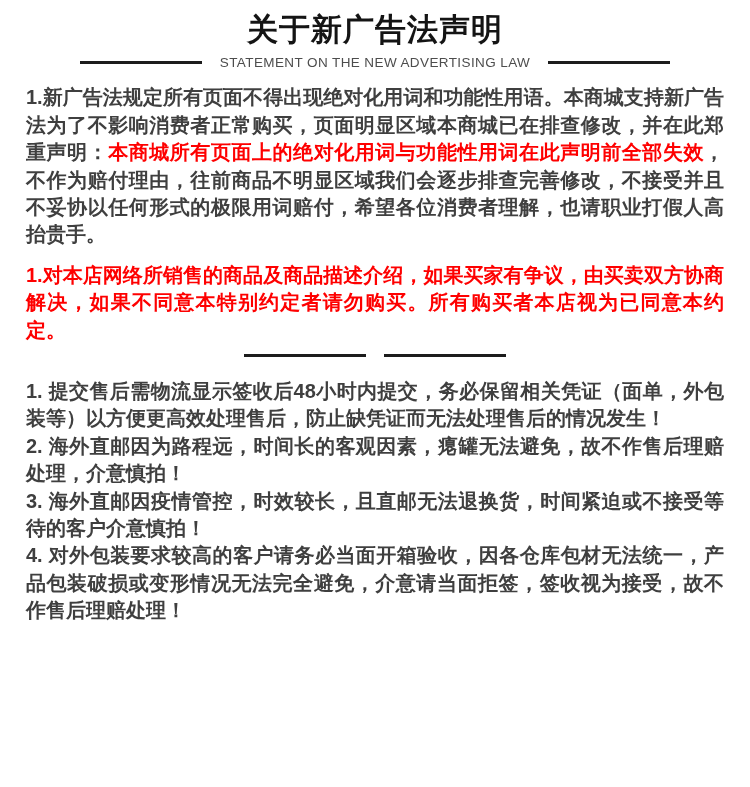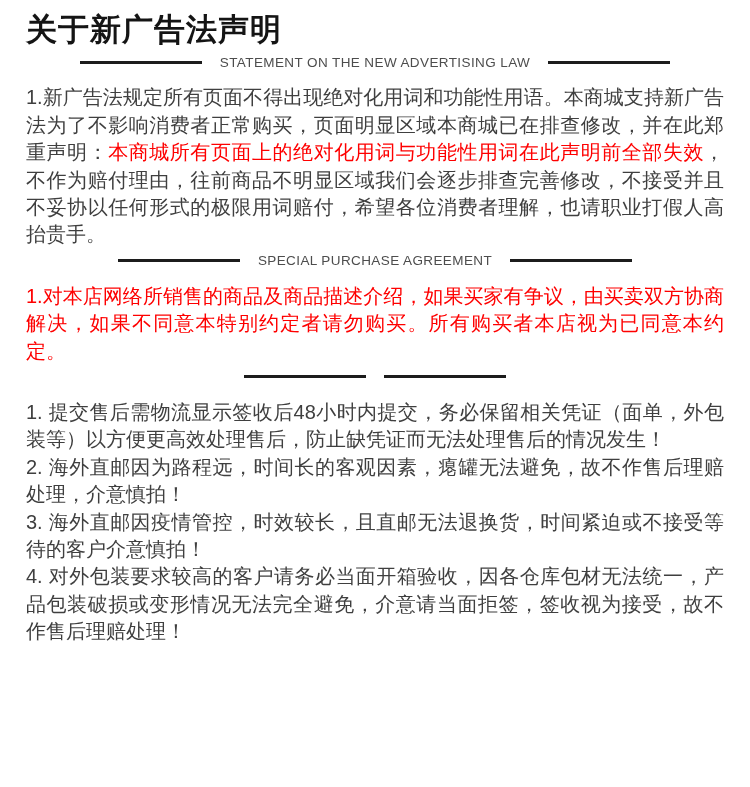--- a/index.html
+++ b/index.html
@@ -13,21 +13,21 @@
     min-height: 787px;
     font-family: "Liberation Sans", "DejaVu Sans", sans-serif;
   }
   main.page {
     width: 750px;
     padding: 6px 26px 18px 26px;
   }
   .notice-section { width: 100%; }
   .sec-title {
     margin: 14px 0 0 0;
-    text-align: left;
+    text-align: center;
     font-size: 31px;
     line-height: 1.3;
     font-weight: 700;
     letter-spacing: 1px;
     color: var(--title-color, #141414);
   }
   .notice-section:first-child .sec-title { margin-top: 4px; }
   .sec-subtitle {
     display: flex;
     align-items: center;
@@ -47,20 +47,21 @@
     letter-spacing: 0.4px;
     white-space: nowrap;
     color: var(--subtitle-color, #4d4d4d);
   }
   .sec-body {
     margin-top: 13px;
     font-size: 20px;
     line-height: 27.4px;
     text-align: justify;
     color: var(--body-color, #3f3f3f);
+    font-weight: bold;
   }
   .para { margin: 0; }
   .seg-red { color: var(--accent-red, #fe0000); }
 </style>
 </head>
 <body style="background: rgb(255, 255, 255);">
 
 <main class="page">
   <section class="notice-section">
     <h2 class="sec-title">关于新广告法声明</h2>
@@ -68,25 +69,20 @@
       <span class="rule"></span>
       <span class="sub-text">STATEMENT ON THE NEW ADVERTISING LAW</span>
       <span class="rule"></span>
     </div>
     <div class="sec-body">
         <p class="para"><span class="seg">1.新广告法规定所有页面不得出现绝对化用词和功能性用语。本商城支持新广告法为了不影响消费者正常购买，页面明显区域本商城已在排查修改，并在此郑重声明：</span><span class="seg seg-red">本商城所有页面上的绝对化用词与功能性用词在此声明前全部失效</span><span class="seg">，不作为赔付理由，往前商品不明显区域我们会逐步排查完善修改，不接受并且不妥协以任何形式的极限用词赔付，希望各位消费者理解，也请职业打假人高抬贵手。</span></p>
       </div>
   </section>
 
   <section class="notice-section">
-    <div class="sec-subtitle">
-      <span class="rule"></span>
-      <span class="sub-text">SPECIAL PURCHASE AGREEMENT</span>
-      <span class="rule"></span>
-    </div>
     <div class="sec-body">
         <p class="para"><span class="seg seg-red">1.对本店网络所销售的商品及商品描述介绍，如果买家有争议，由买卖双方协商解决，如果不同意本特别约定者请勿购买。所有购买者本店视为已同意本约定。</span></p>
       </div>
   </section>
 
   <section class="notice-section">
     <div class="sec-subtitle">
       <span class="rule"></span>
       <span class="rule"></span>
     </div>

